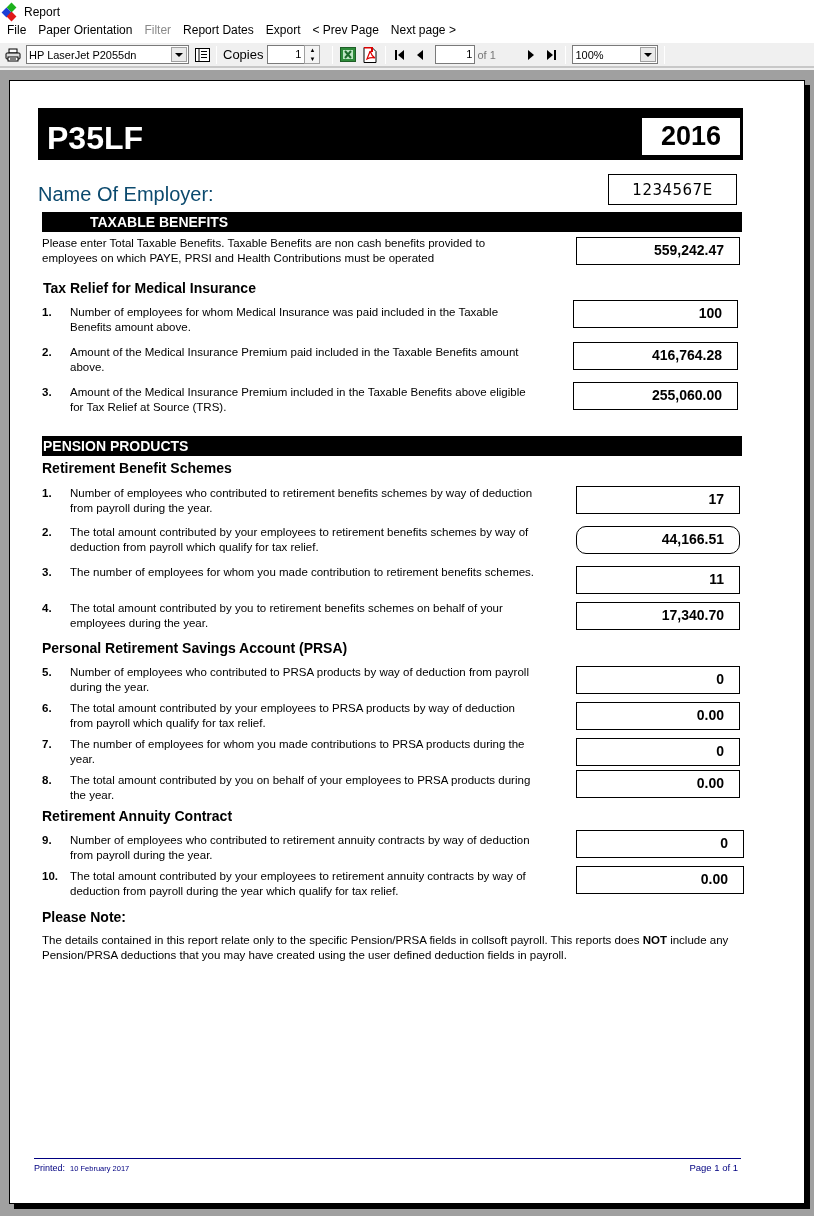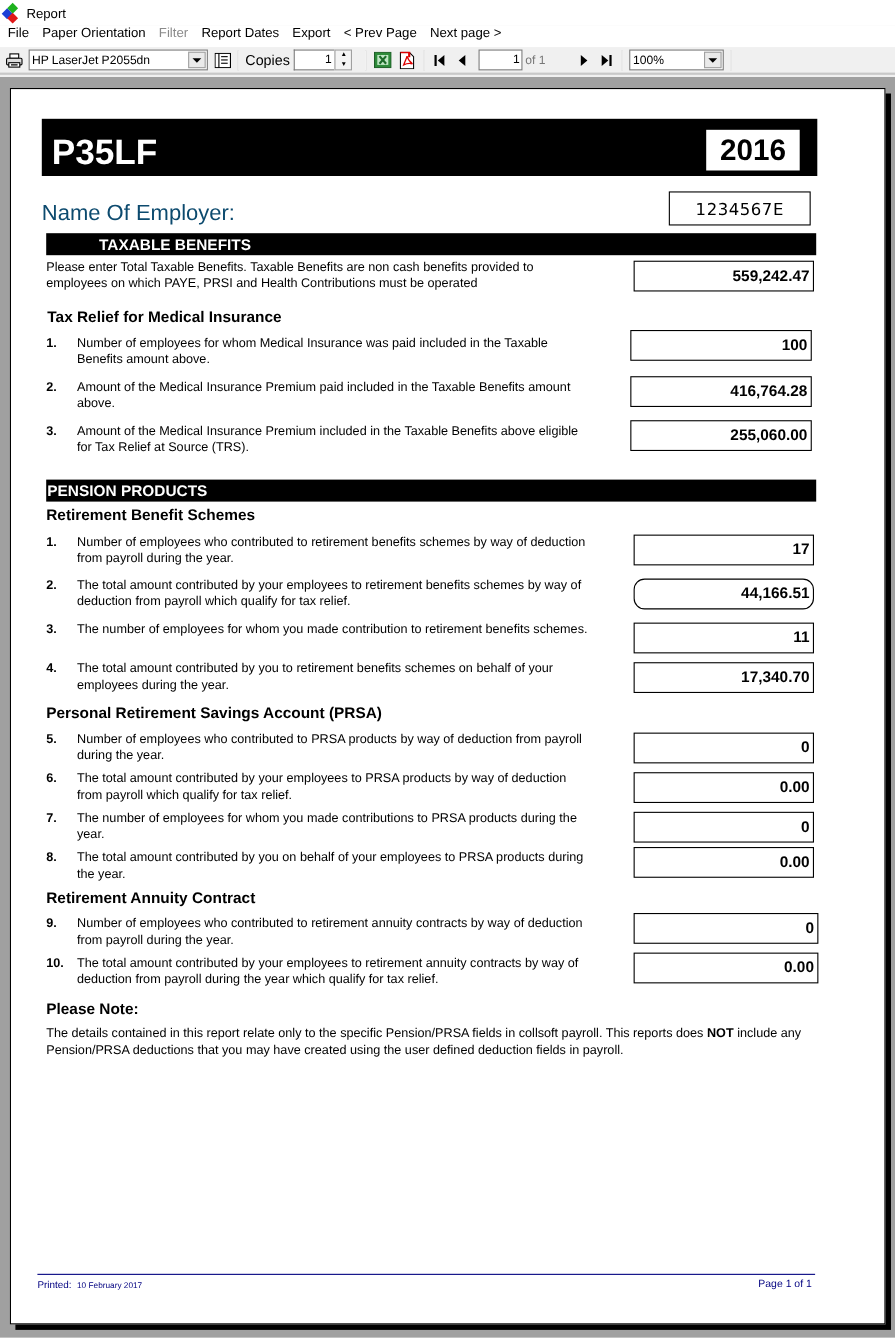--- a/index.html
+++ b/index.html
@@ -40,34 +40,34 @@
 
   
   .preview { position: absolute; left: 0; top: 70px; width: 814px; height: 1146px; background: #a0a0a0; }
   .page-shadow { position: absolute; left: 14px; top: 15px; width: 796px; height: 1124px; background: #000; }
   .page { position: absolute; left: 9px; top: 10px; width: 796px; height: 1124px; background: #fff; border: 1px solid #000; }
 
   
   .header-band { position: absolute; left: 28px; top: 27px; width: 705px; height: 52px; background: #000; }
   .form-code { position: absolute; left: 9px; top: 12px; color: #fff; font-size: 32px; font-weight: bold; letter-spacing: 0px; }
   .year-caption { position: absolute; left: 285px; top: 12px; color: #fff; font-size: 16px; font-weight: bold; }
-  .year-box { position: absolute; left: 604px; top: 10px; width: 85px; height: 37px; background: #fff; color: #000; font-size: 27px; font-weight: bold; text-align: center; line-height: 37px; }
+  .year-box { position: absolute; left: 604px; top: 10px; width: 98px; height: 37px; background: #fff; color: #000; font-size: 27px; font-weight: bold; text-align: center; line-height: 37px; }
 
   .employer-label { position: absolute; left: 28px; top: 102px; font-size: 20px; color: #0c4a6e; }
   .employer-box { position: absolute; left: 190px; top: 93px; width: 400px; height: 31px; border: 1px solid #000; font-size: 17px; font-weight: bold; padding-left: 3px; line-height: 27px; }
   .reg-box { position: absolute; left: 598px; top: 93px; width: 129px; height: 31px; border: 1px solid #000; font-family: "DejaVu Sans", sans-serif; font-size: 15px; text-align: center; line-height: 31px; letter-spacing: 0.5px; }
 
   .section-bar { position: absolute; left: 32px; width: 700px; height: 20px; background: #000; color: #fff; font-size: 14px; font-weight: bold; padding-left: 1px; line-height: 20px; }
   .subhead { position: absolute; left: 32px; font-size: 14px; font-weight: bold; color: #000; }
   .intro-text { position: absolute; left: 32px; top: 155px; width: 500px; font-size: 11.5px; line-height: 15px; color: #000; }
 
   .row { position: absolute; left: 32px; width: 700px; font-size: 11.5px; line-height: 15px; color: #000; }
   .row .num { position: absolute; left: 0; top: 0; font-weight: bold; }
   .row .desc { position: absolute; left: 28px; top: 0; width: 470px; }
-  .vbox { position: absolute; height: 28px; border: 1px solid #000; font-size: 14px; font-weight: bold; text-align: right; padding-right: 3px; line-height: 24px; background: #fff; }
+  .vbox { position: absolute; height: 28px; border: 1px solid #000; font-size: 14px; font-weight: bold; text-align: right; padding-right: 15px; line-height: 24px; background: #fff; }
 
   .note-title { position: absolute; left: 32px; top: 828px; font-size: 14px; font-weight: bold; }
   .note-text { position: absolute; left: 32px; top: 852px; width: 700px; font-size: 11.5px; line-height: 15px; }
   .note-text b { font-weight: bold; }
 
   .footer-line { position: absolute; left: 24px; top: 1077px; width: 707px; height: 1px; background: #000080; }
   .footer-left { position: absolute; left: 24px; top: 1082px; font-size: 9px; color: #000080; }
   .footer-left .date { font-size: 7.5px; margin-left: 5px; }
   .footer-right { position: absolute; left: 560px; width: 168px; top: 1081px; font-size: 9.5px; color: #000080; text-align: right; }
 </style>

